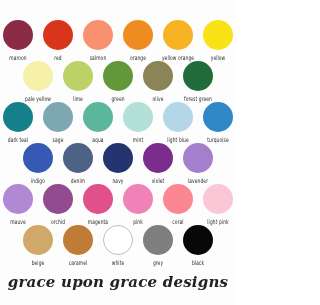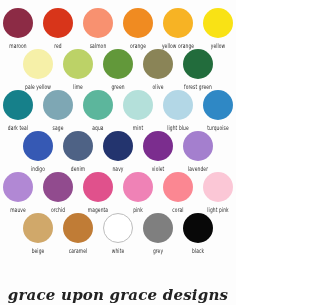--- a/index.html
+++ b/index.html
@@ -15,22 +15,21 @@
   }
 
   #palette-sheet {
     position: relative;
     width: 236px;
     height: 305px;
     background: #fdfdfd;
     box-sizing: border-box;
     display: flex;
     flex-direction: column;
-    padding-top: 8px;
-    justify-content: space-between;
+    padding-top: 20px;
   }
 
   .swatch-row {
     display: flex;
     justify-content: center;
     align-items: flex-start;
     gap: 8px;
     margin-bottom: 1px;
   }
   

